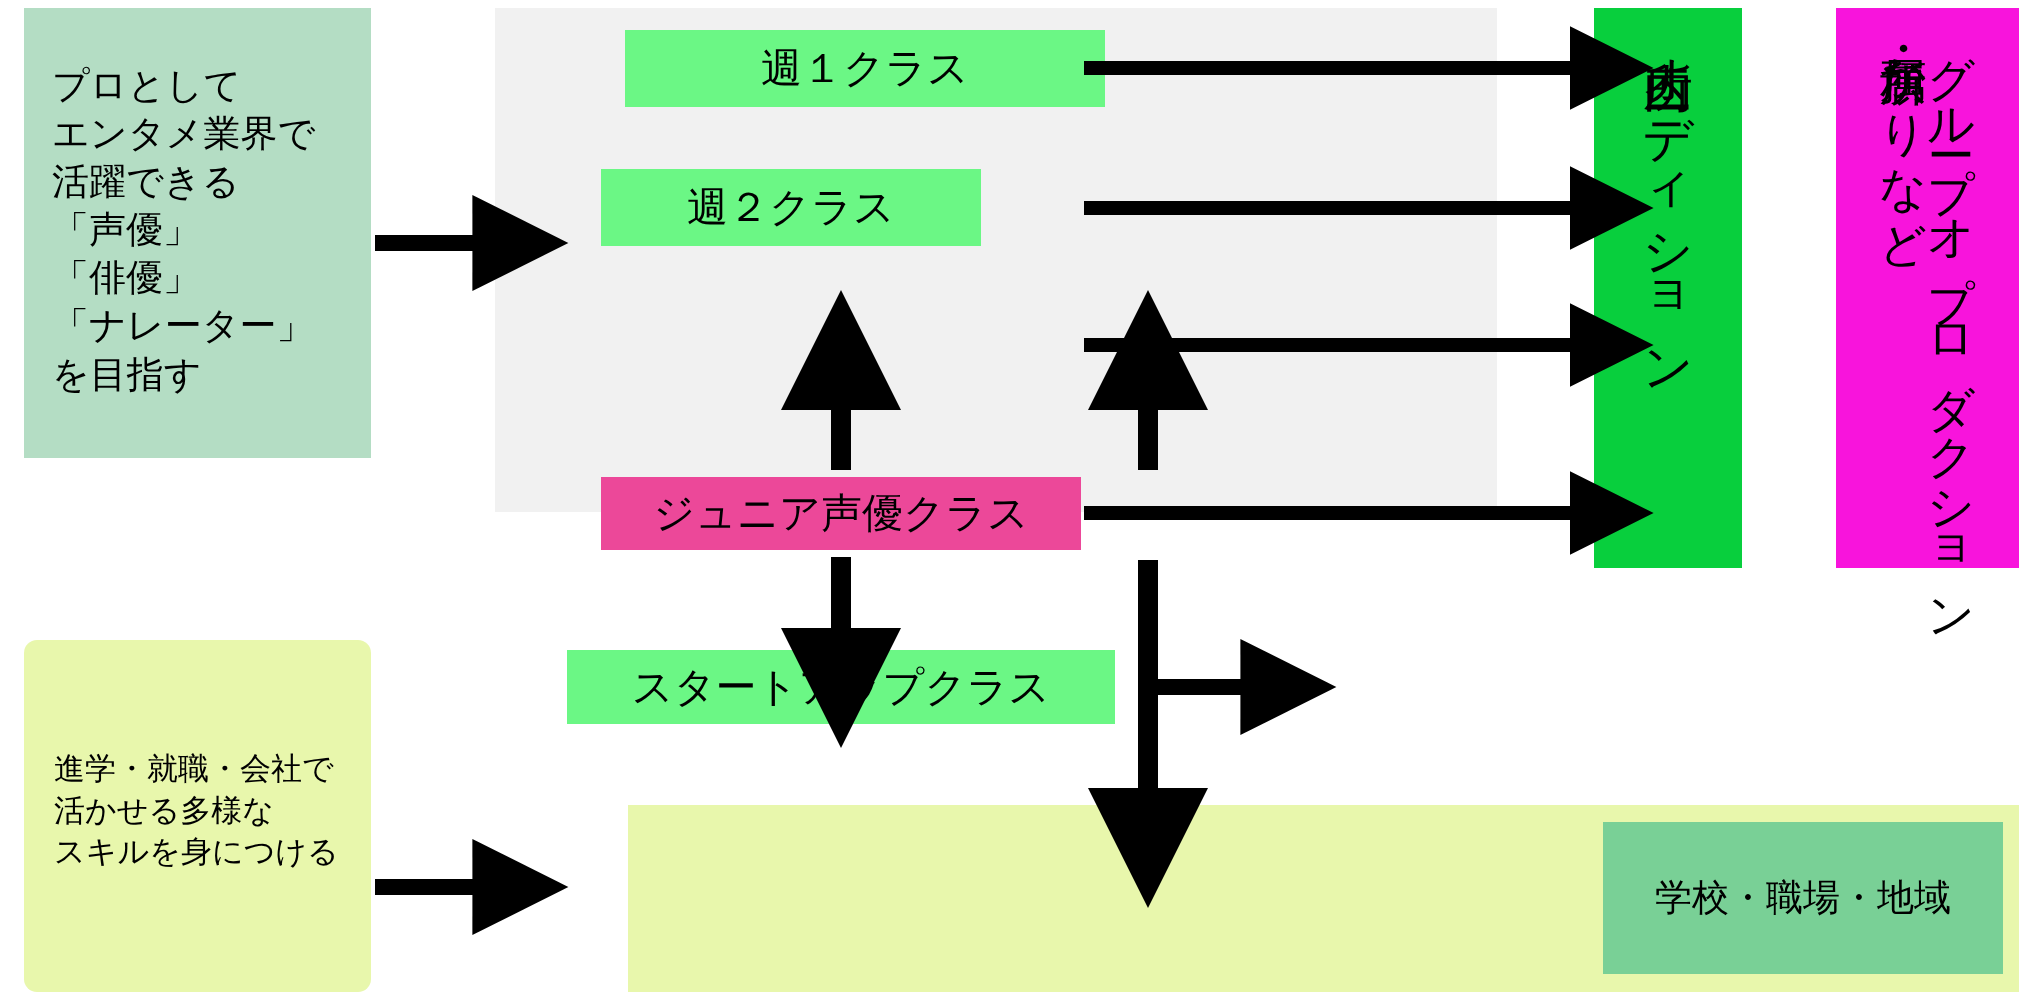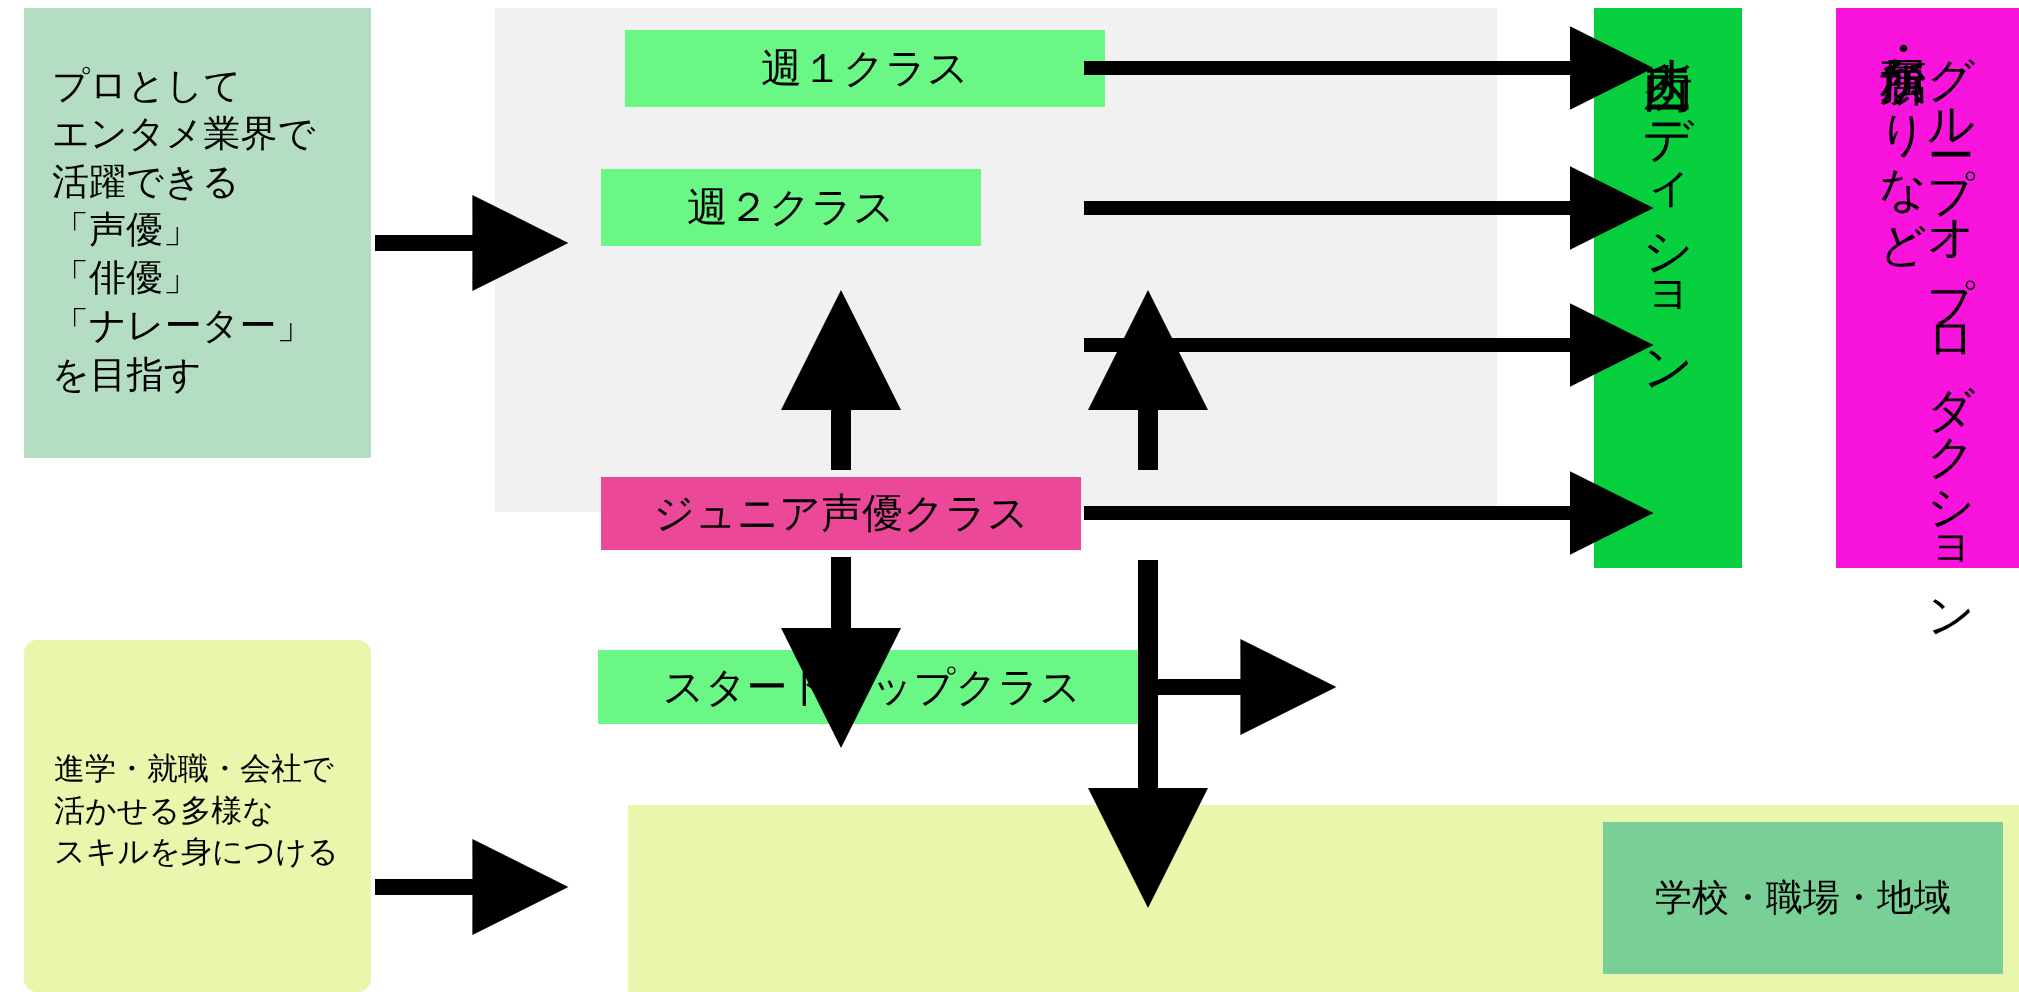--- a/index.html
+++ b/index.html
@@ -62,21 +62,21 @@
     display:flex;
     align-items:center;
     justify-content:center;
     font-size:41px;
     box-sizing:border-box;
   }
   .chip-w1{left:601px;top:30px;width:480px;height:77px;margin-left:24px;}
   .chip-w2{left:601px;top:169px;width:380px;height:77px;}
   .chip-w3{left:601px;top:306px;width:480px;height:77px;}
   .chip-junior{left:601px;top:477px;width:480px;height:73px;}
-  .chip-startup{left:598px;top:650px;width:548px;height:74px;}
+  .chip-startup{left:567px;top:650px;width:548px;height:74px;}
 
   
   .vblock{
     position:absolute;
     box-sizing:border-box;
     display:flex;
     flex-direction:row-reverse;
     justify-content:center;
     align-items:flex-start;
   }

